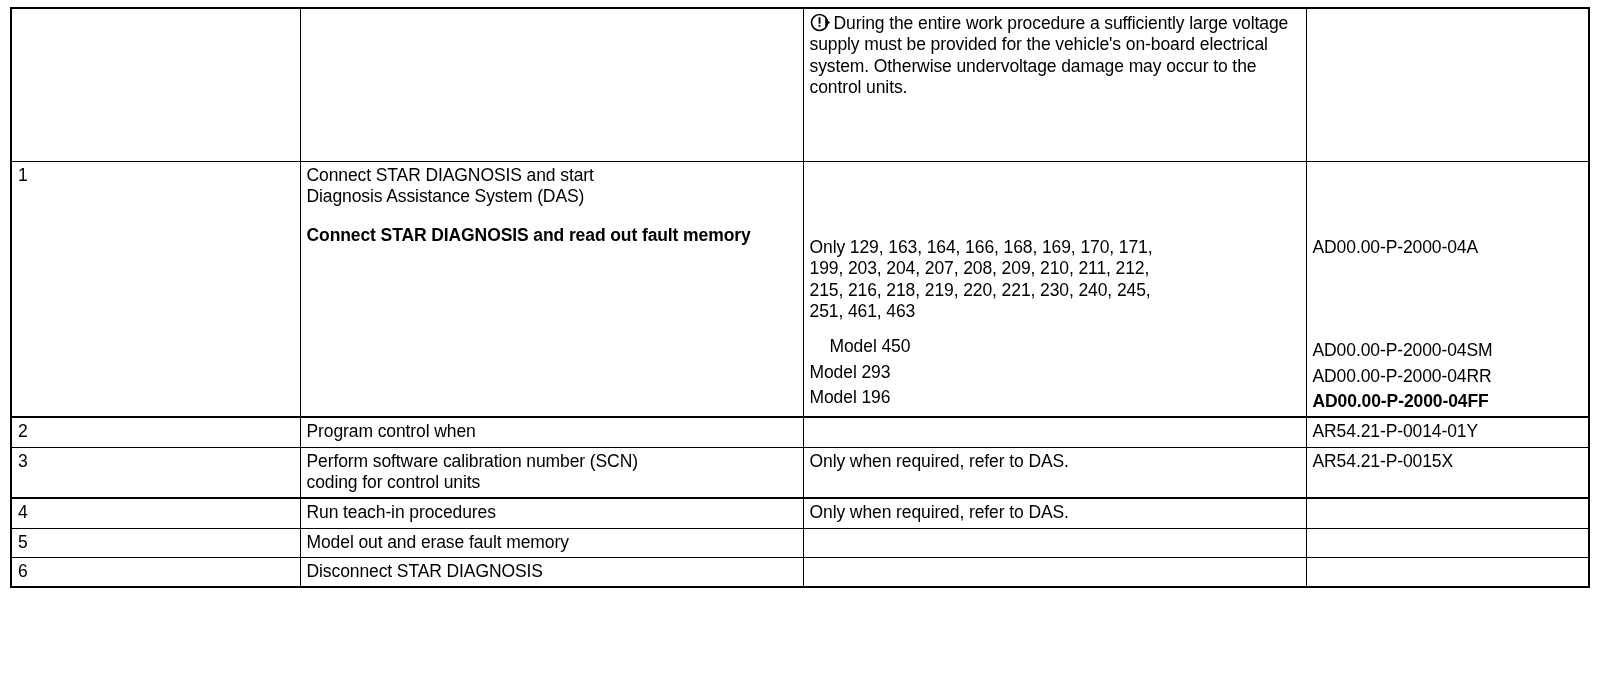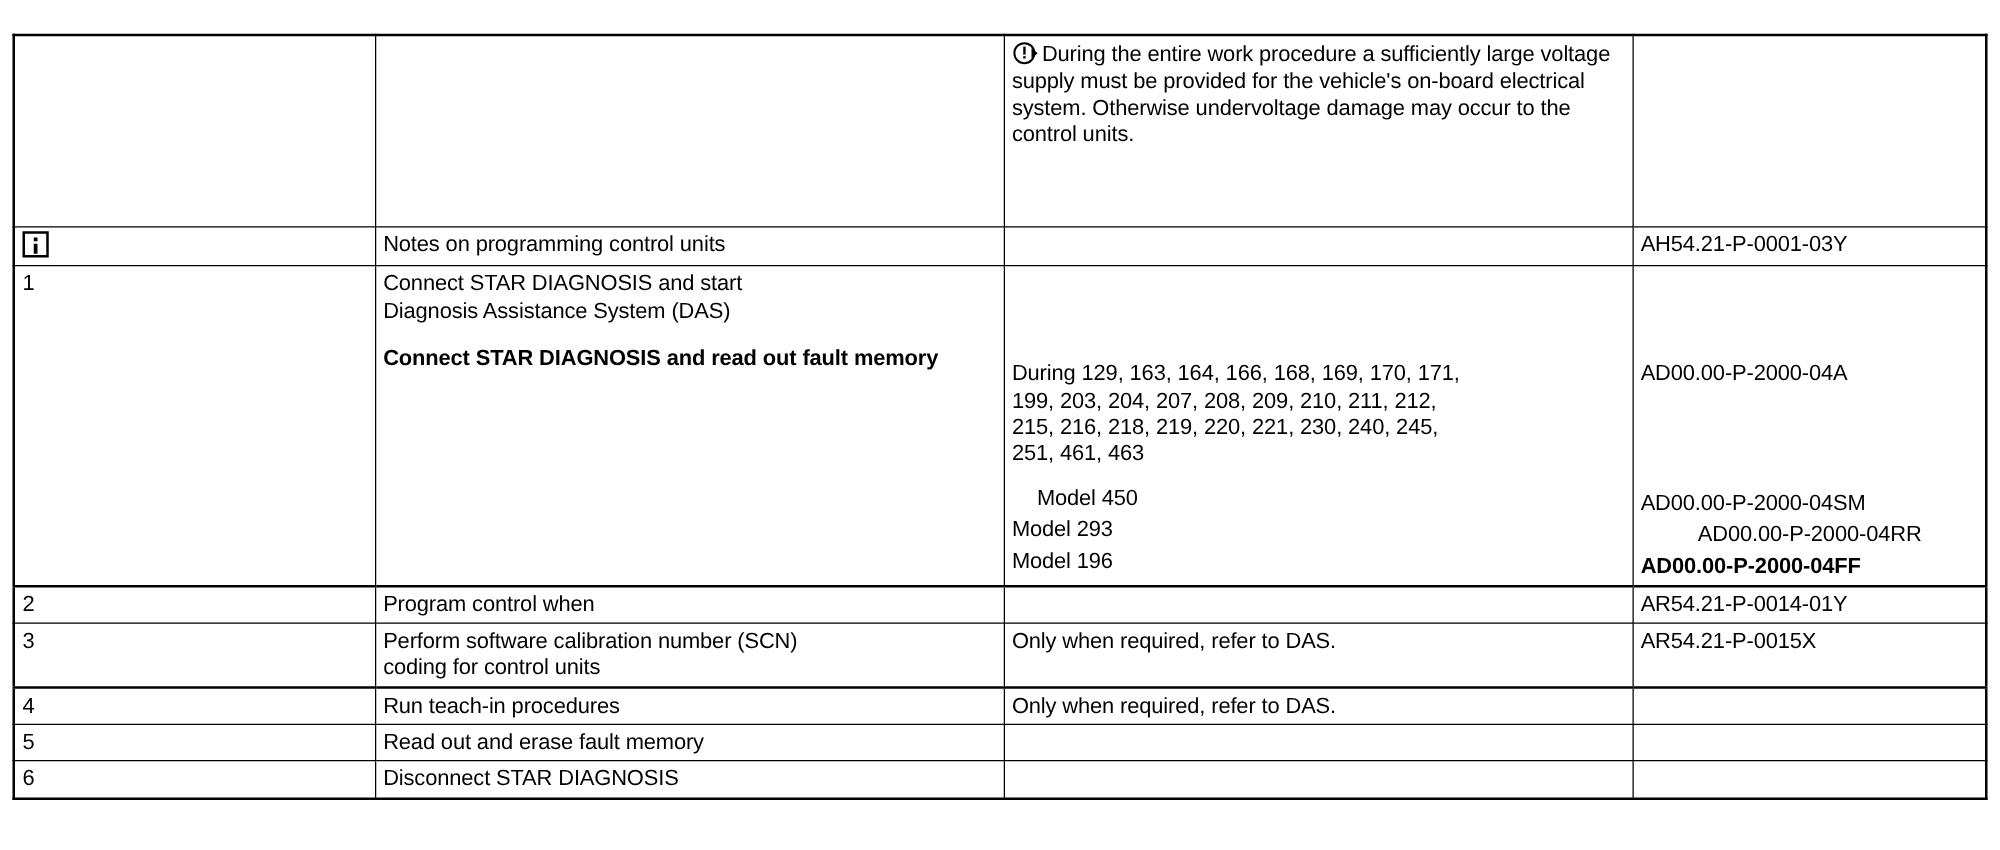--- a/index.html
+++ b/index.html
@@ -13,21 +13,20 @@
     font-family: "Liberation Sans", sans-serif;
     color: #000000;
     overflow: hidden;
   }
 
   .sheet {
     position: absolute;
     left: 10px;
     top: 7px;
     width: 1270px;
-    margin-top: 20px;
   }
 
   table.proc {
     border-collapse: collapse;
     table-layout: fixed;
     width: 1578px;
     border: 2px solid #000;
   }
 
   table.proc td {
@@ -118,60 +117,48 @@
             <circle cx="9.5" cy="10.5" r="8" fill="none" stroke="#000" stroke-width="1.6"></circle>
             <rect x="8.6" y="5.3" width="1.9" height="6.4" fill="#000"></rect>
             <rect x="8.6" y="12.9" width="1.9" height="1.9" fill="#000"></rect>
             <path d="M15.2 6.5 L20.2 10.6 L15.2 14.6 Z" fill="#000"></path>
           </svg>
         </span><span class="note-body" style="display:inline">During the entire work procedure a sufficiently large voltage supply must be provided for the vehicle's on-board electrical system. Otherwise undervoltage damage may occur to the control units.</span>
       </td>
       <td></td>
     </tr>
 
-    <tr>
-      <td>
-        <span class="icon-info"></span>
-      </td>
-      <td>
-        <span>Notes on programming control units</span>
-      </td>
-      <td></td>
-      <td>
-        <span>AH54.21-P-0001-03Y</span>
-      </td>
-    </tr>
 
     <tr>
       <td>
         <span>1</span>
       </td>
       <td>
         <div class="cell-lines">
           <div>Connect STAR DIAGNOSIS and start</div>
           <div>Diagnosis Assistance System (DAS)</div>
           <div class="wrapline" style="margin-top:17px;">Connect STAR DIAGNOSIS and read out fault memory</div>
         </div>
       </td>
       <td style="padding-top:75px;">
         <div class="cell-lines">
-          <div>During 129, 163, 164, 166, 168, 169, 170, 171,</div>
+          <div>Only 129, 163, 164, 166, 168, 169, 170, 171,</div>
           <div>199, 203, 204, 207, 208, 209, 210, 211, 212,</div>
           <div>215, 216, 218, 219, 220, 221, 230, 240, 245,</div>
           <div>251, 461, 463</div>
           <div style="margin-top:14px;padding-left:20px;">Model 450</div>
           <div style="margin-top:4px;">Model 293</div>
           <div style="margin-top:4px;">Model 196</div>
         </div>
       </td>
       <td style="padding-top:75px;">
         <div class="cell-lines">
           <div>AD00.00-P-2000-04A</div>
           <div style="margin-top:82px;">AD00.00-P-2000-04SM</div>
-          <div style="margin-top:4px;text-align:center;">AD00.00-P-2000-04RR</div>
+          <div style="margin-top:4px;">AD00.00-P-2000-04RR</div>
           <div style="margin-top:4px;font-weight:bold;">AD00.00-P-2000-04FF</div>
         </div>
       </td>
     </tr>
 
     <tr class="thick-top">
       <td>
         <span>2</span>
       </td>
       <td>
@@ -212,21 +199,21 @@
         <span>Only when required, refer to DAS.</span>
       </td>
       <td></td>
     </tr>
 
     <tr>
       <td>
         <span>5</span>
       </td>
       <td>
-        <span>Read out and erase fault memory</span>
+        <span>Model out and erase fault memory</span>
       </td>
       <td></td>
       <td></td>
     </tr>
 
     <tr>
       <td>
         <span>6</span>
       </td>
       <td>

